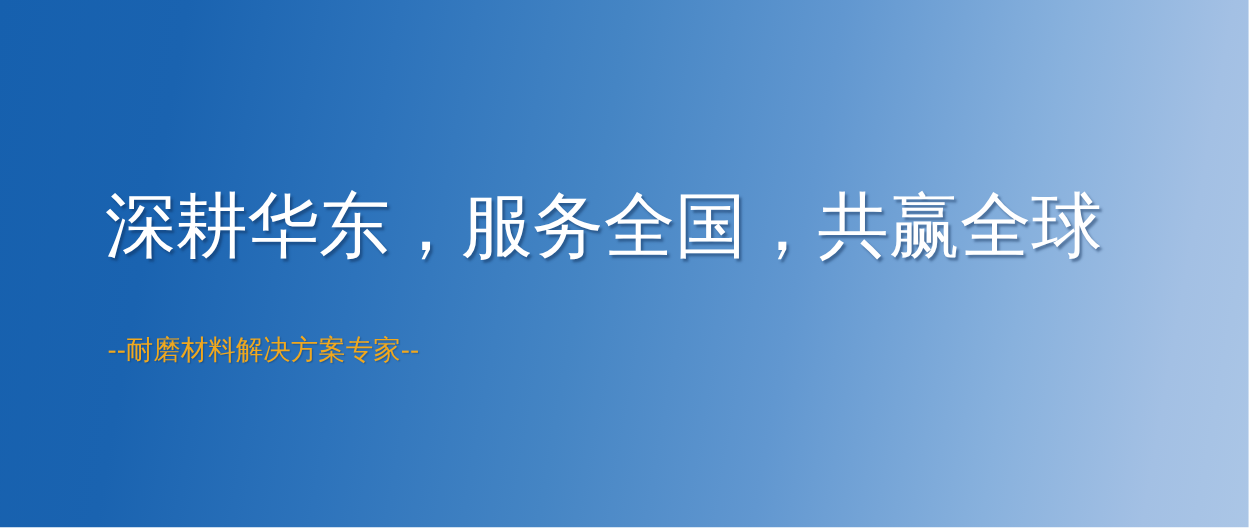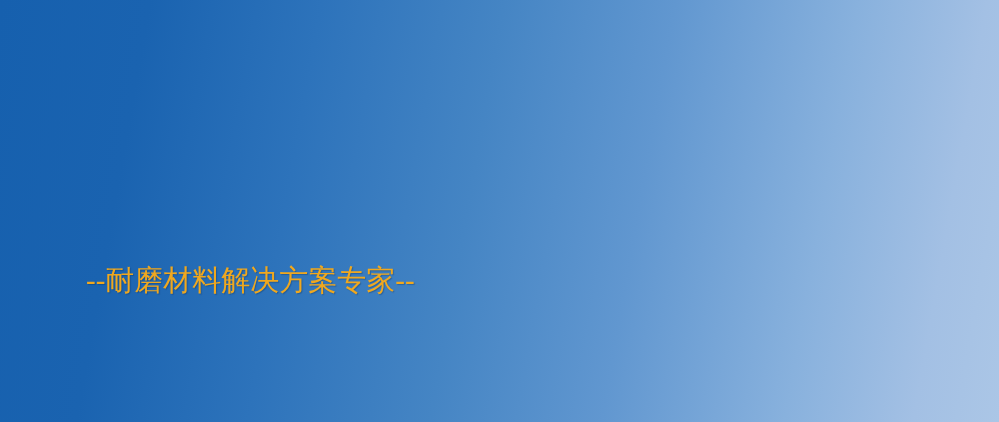--- a/index.html
+++ b/index.html
@@ -43,22 +43,22 @@
     letter-spacing: 0px;
     white-space: nowrap;
     text-shadow: 2px 2px 2px rgba(10, 40, 80, 0.45);
   }
 
   
   #subtitle {
     position: absolute;
     left: 86px;
     top: 266px;
-    font-family: Liberation Serif, serif;
-    font-size: 29px;
+    font-family: Liberation Sans, sans-serif;
+    font-size: 22px;
     line-height: 28px;
     font-weight: 400;
     color: #f0a81e;
     white-space: nowrap;
     text-shadow: 1px 1px 1px rgba(10, 40, 80, 0.30);
   }
 
   
   #logo {
     position: absolute;
@@ -76,17 +76,18 @@
   .logo-word {
     font-family: "DejaVu Sans", sans-serif;
     font-weight: bold;
   }
 </style>
 </head>
 <body>
 
 <div id="banner">
 
+  <div id="headline">深耕华东，服务全国，共赢全球</div>
 
   <div id="subtitle">--耐磨材料解决方案专家--</div>
 
 
 </div>
 
 </body></html>

